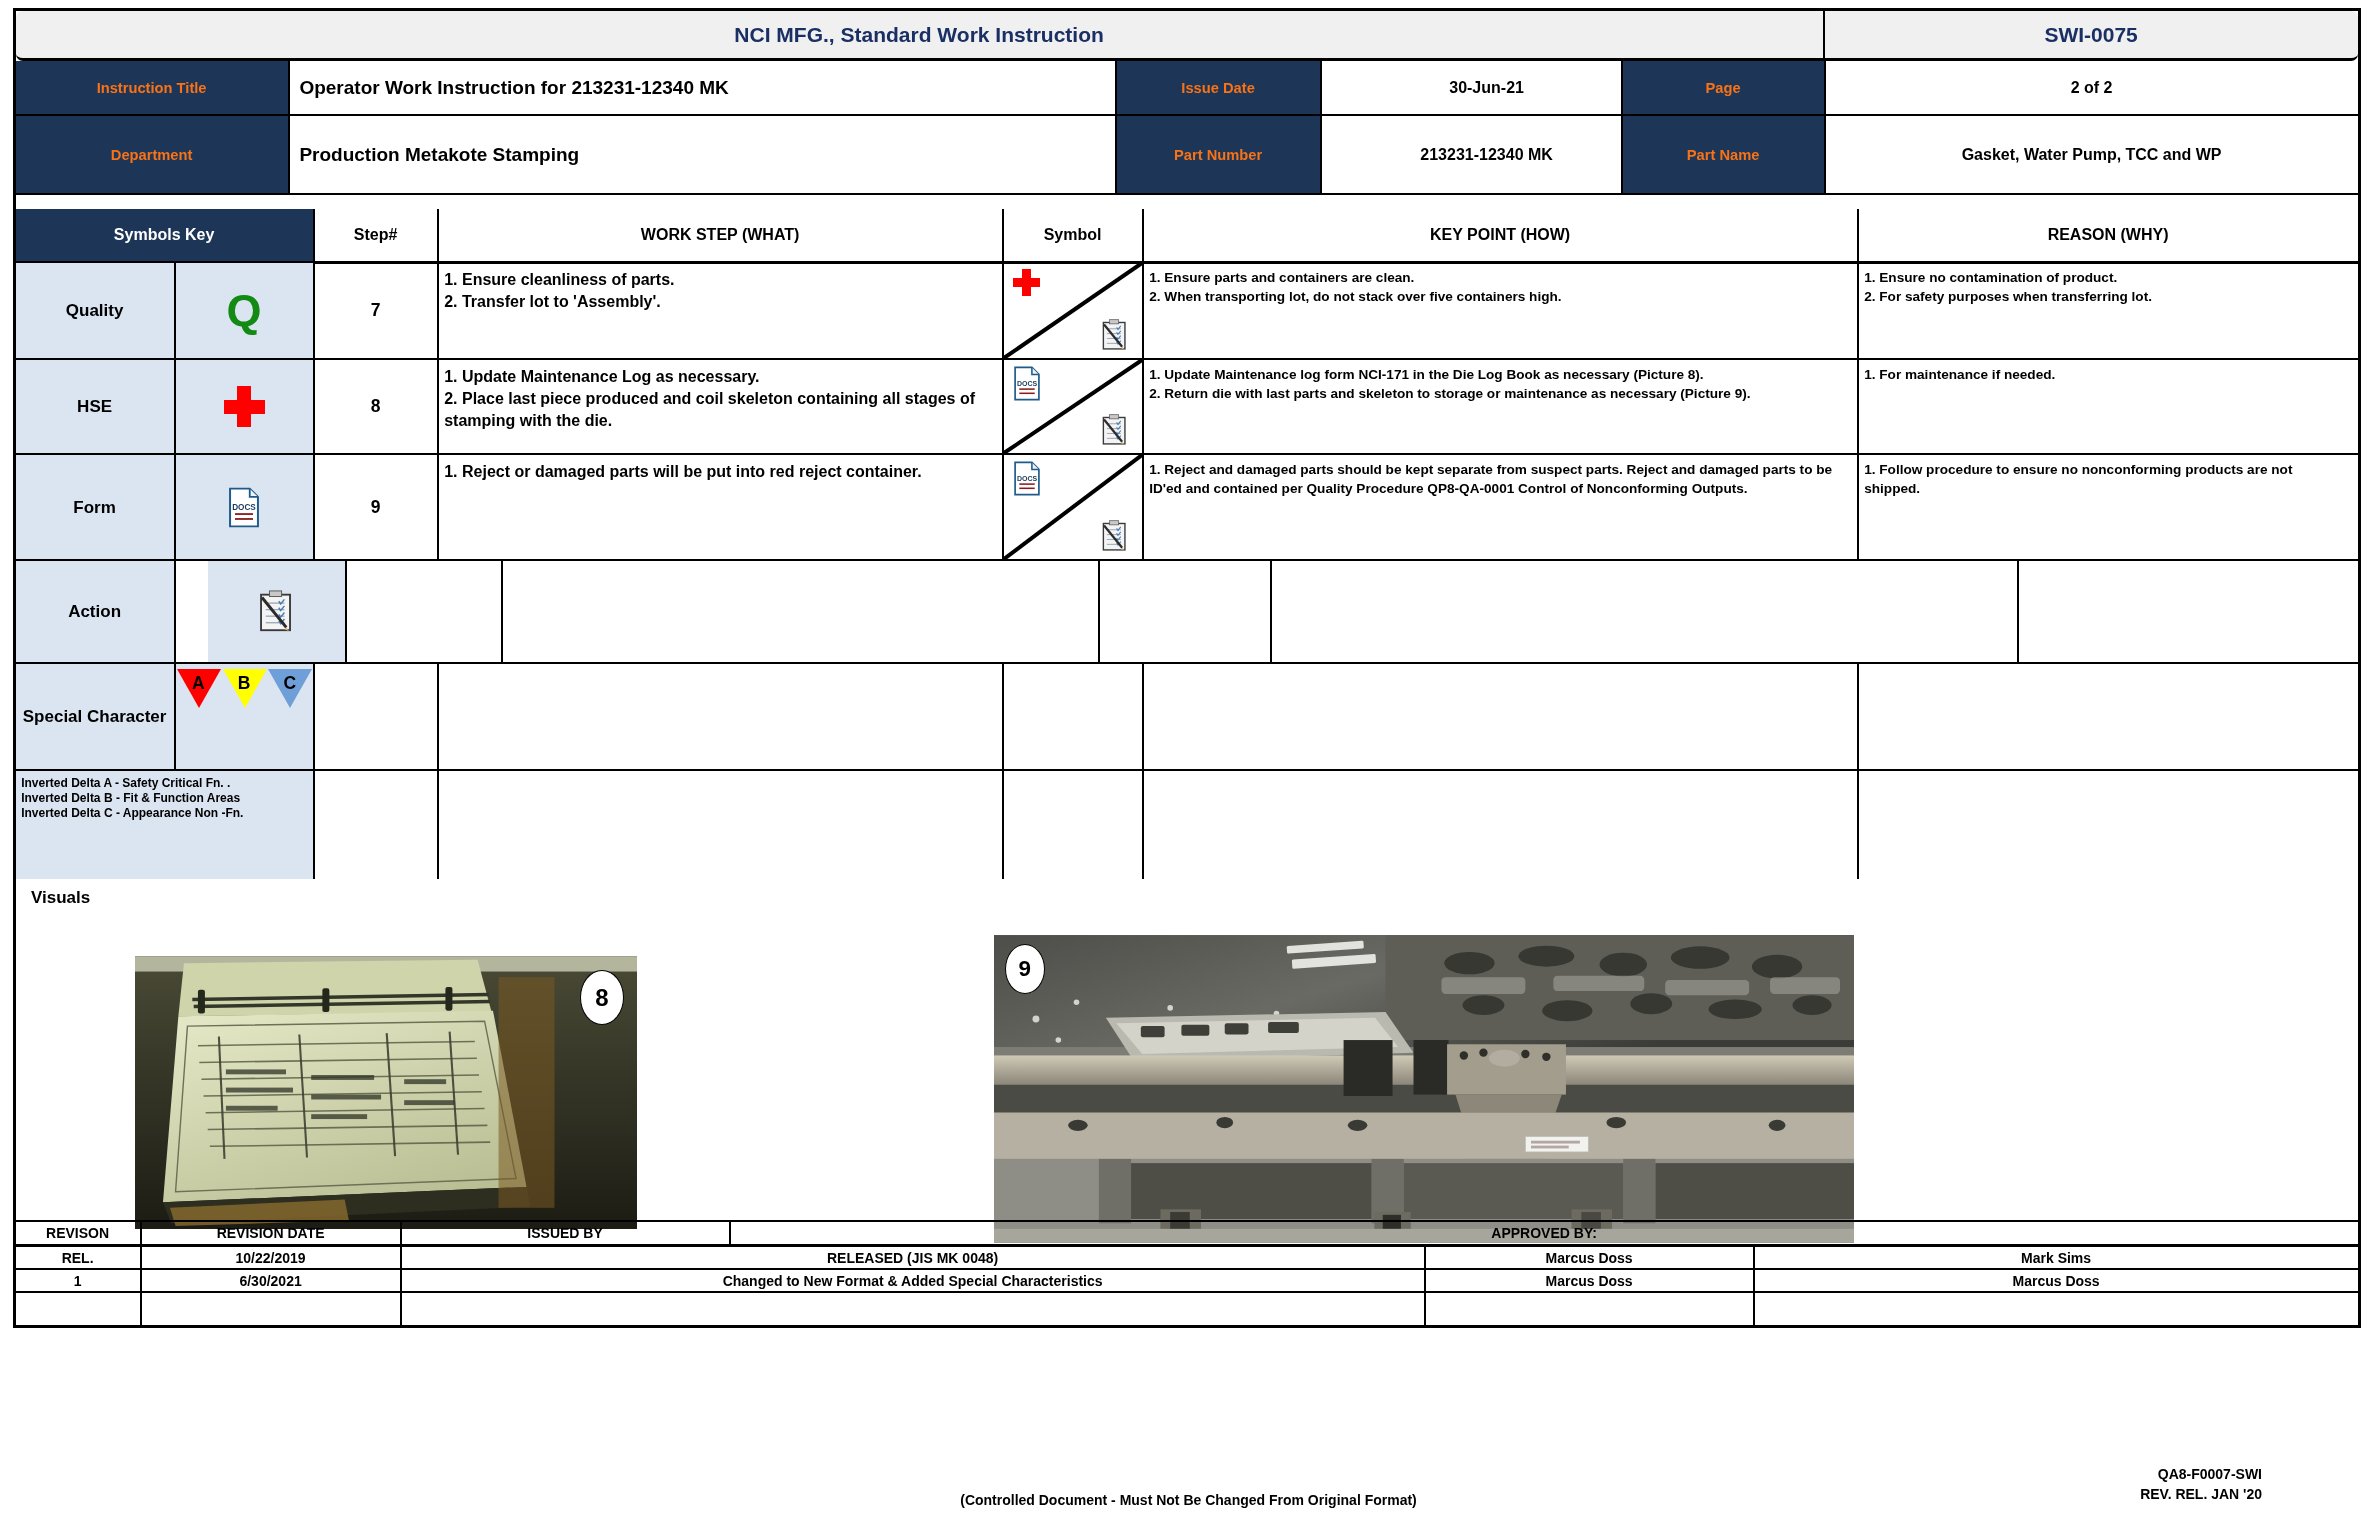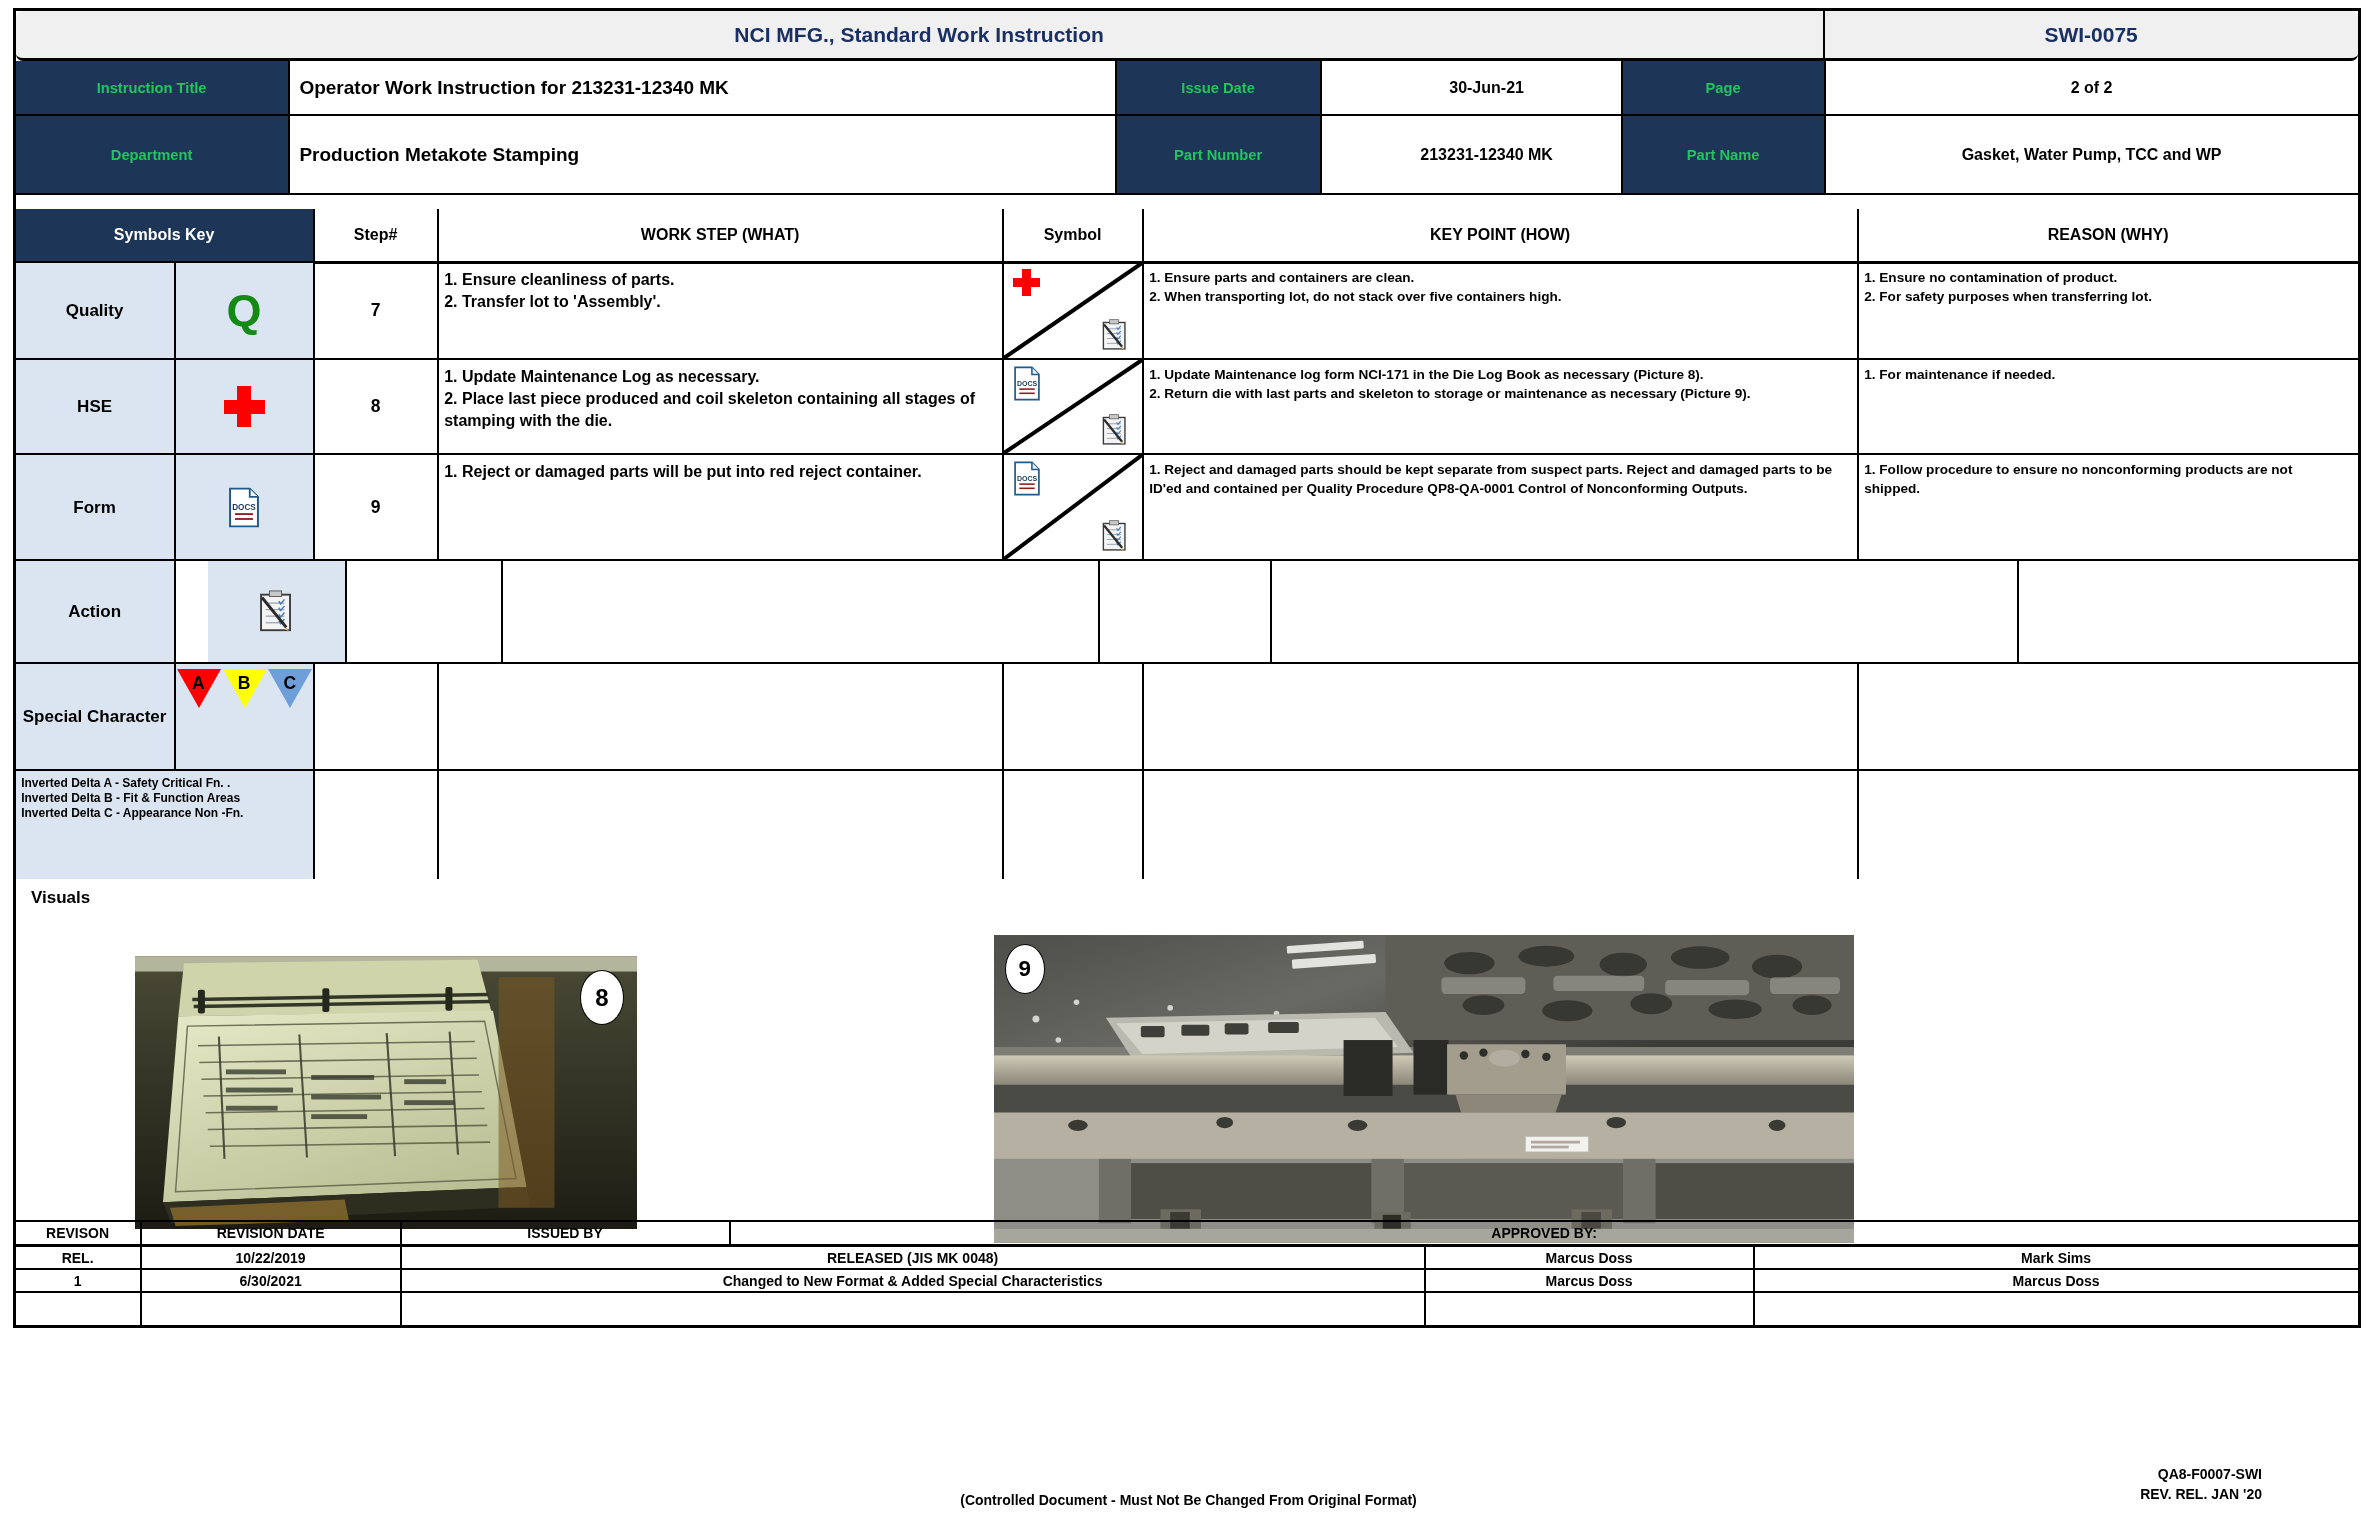--- a/index.html
+++ b/index.html
@@ -83,21 +83,21 @@
 
   .mc {
     box-sizing: border-box;
     display: flex;
     align-items: center;
     border-right: 2.1px solid #000;
     font-size: 14.7px;
   }
   .mc.lbl {
     background: #1d3557;
-    color: #22c55e;
+    color: #f97316;
     font-weight: bold;
     justify-content: center;
     text-align: center;
   }
   .mc.val {
     background: #ffffff;
     color: #000;
     font-weight: bold;
   }
   .mc.val.left { justify-content: flex-start; padding-left: 9.8px; font-size: 19px; }

